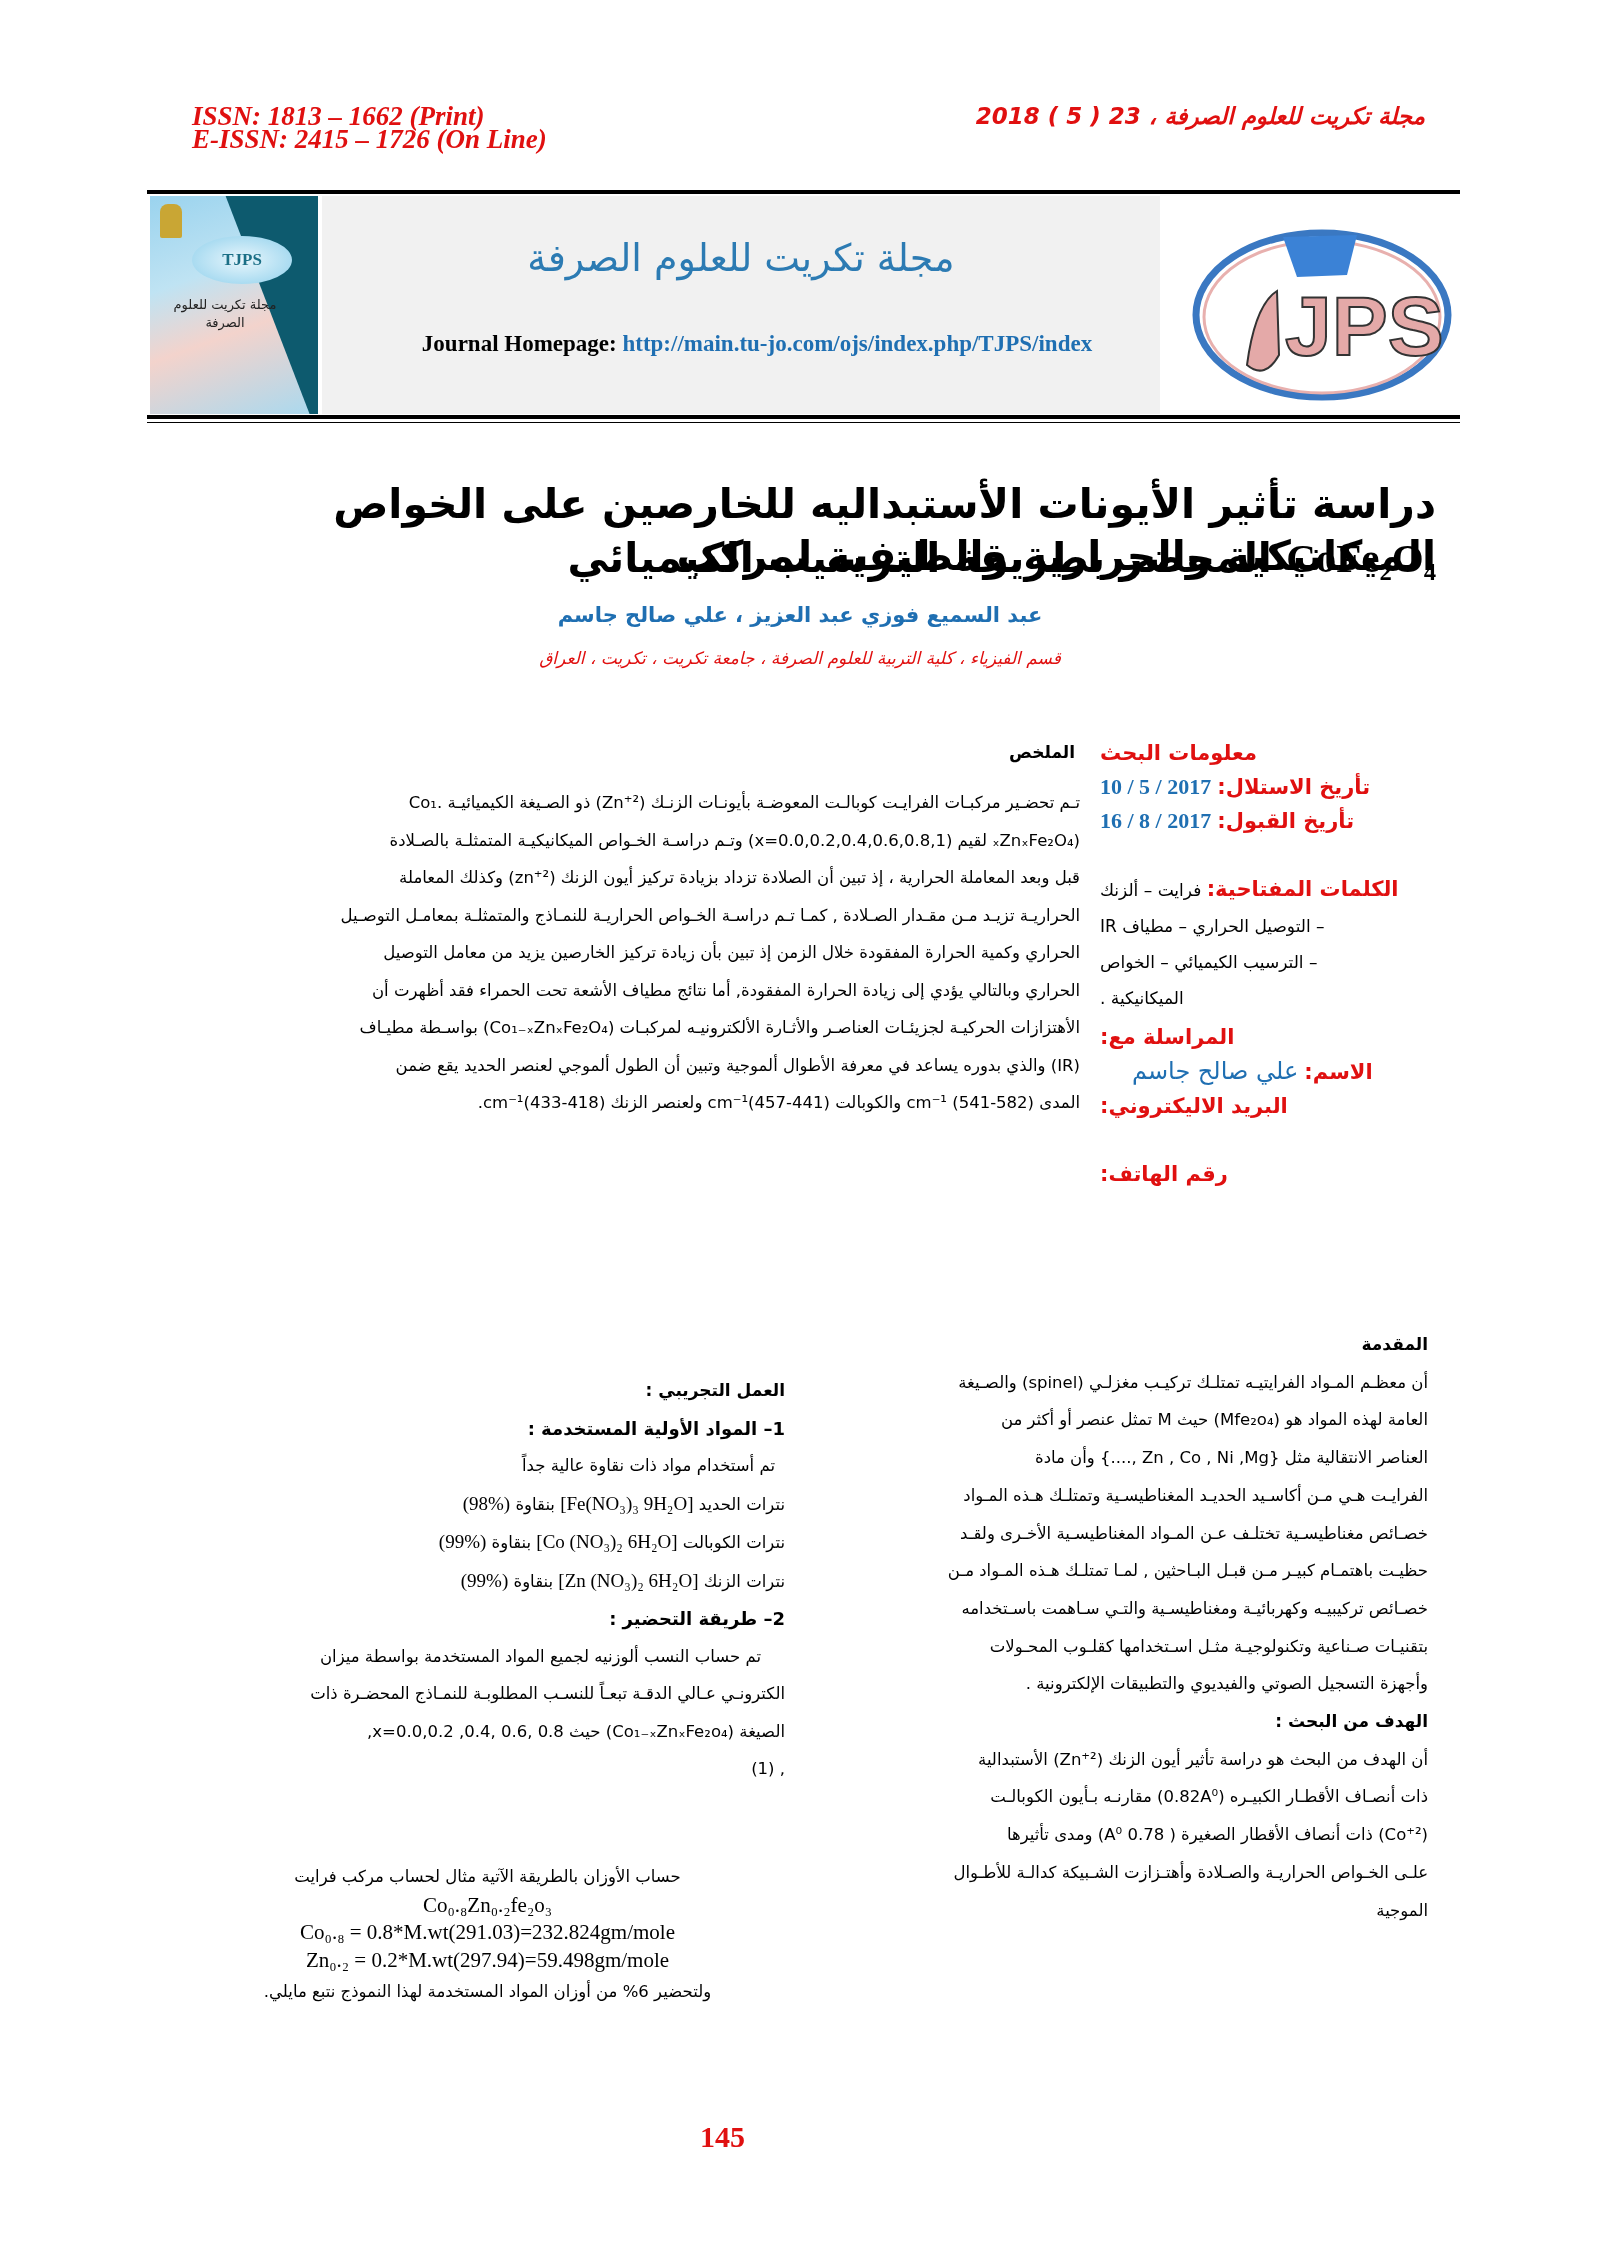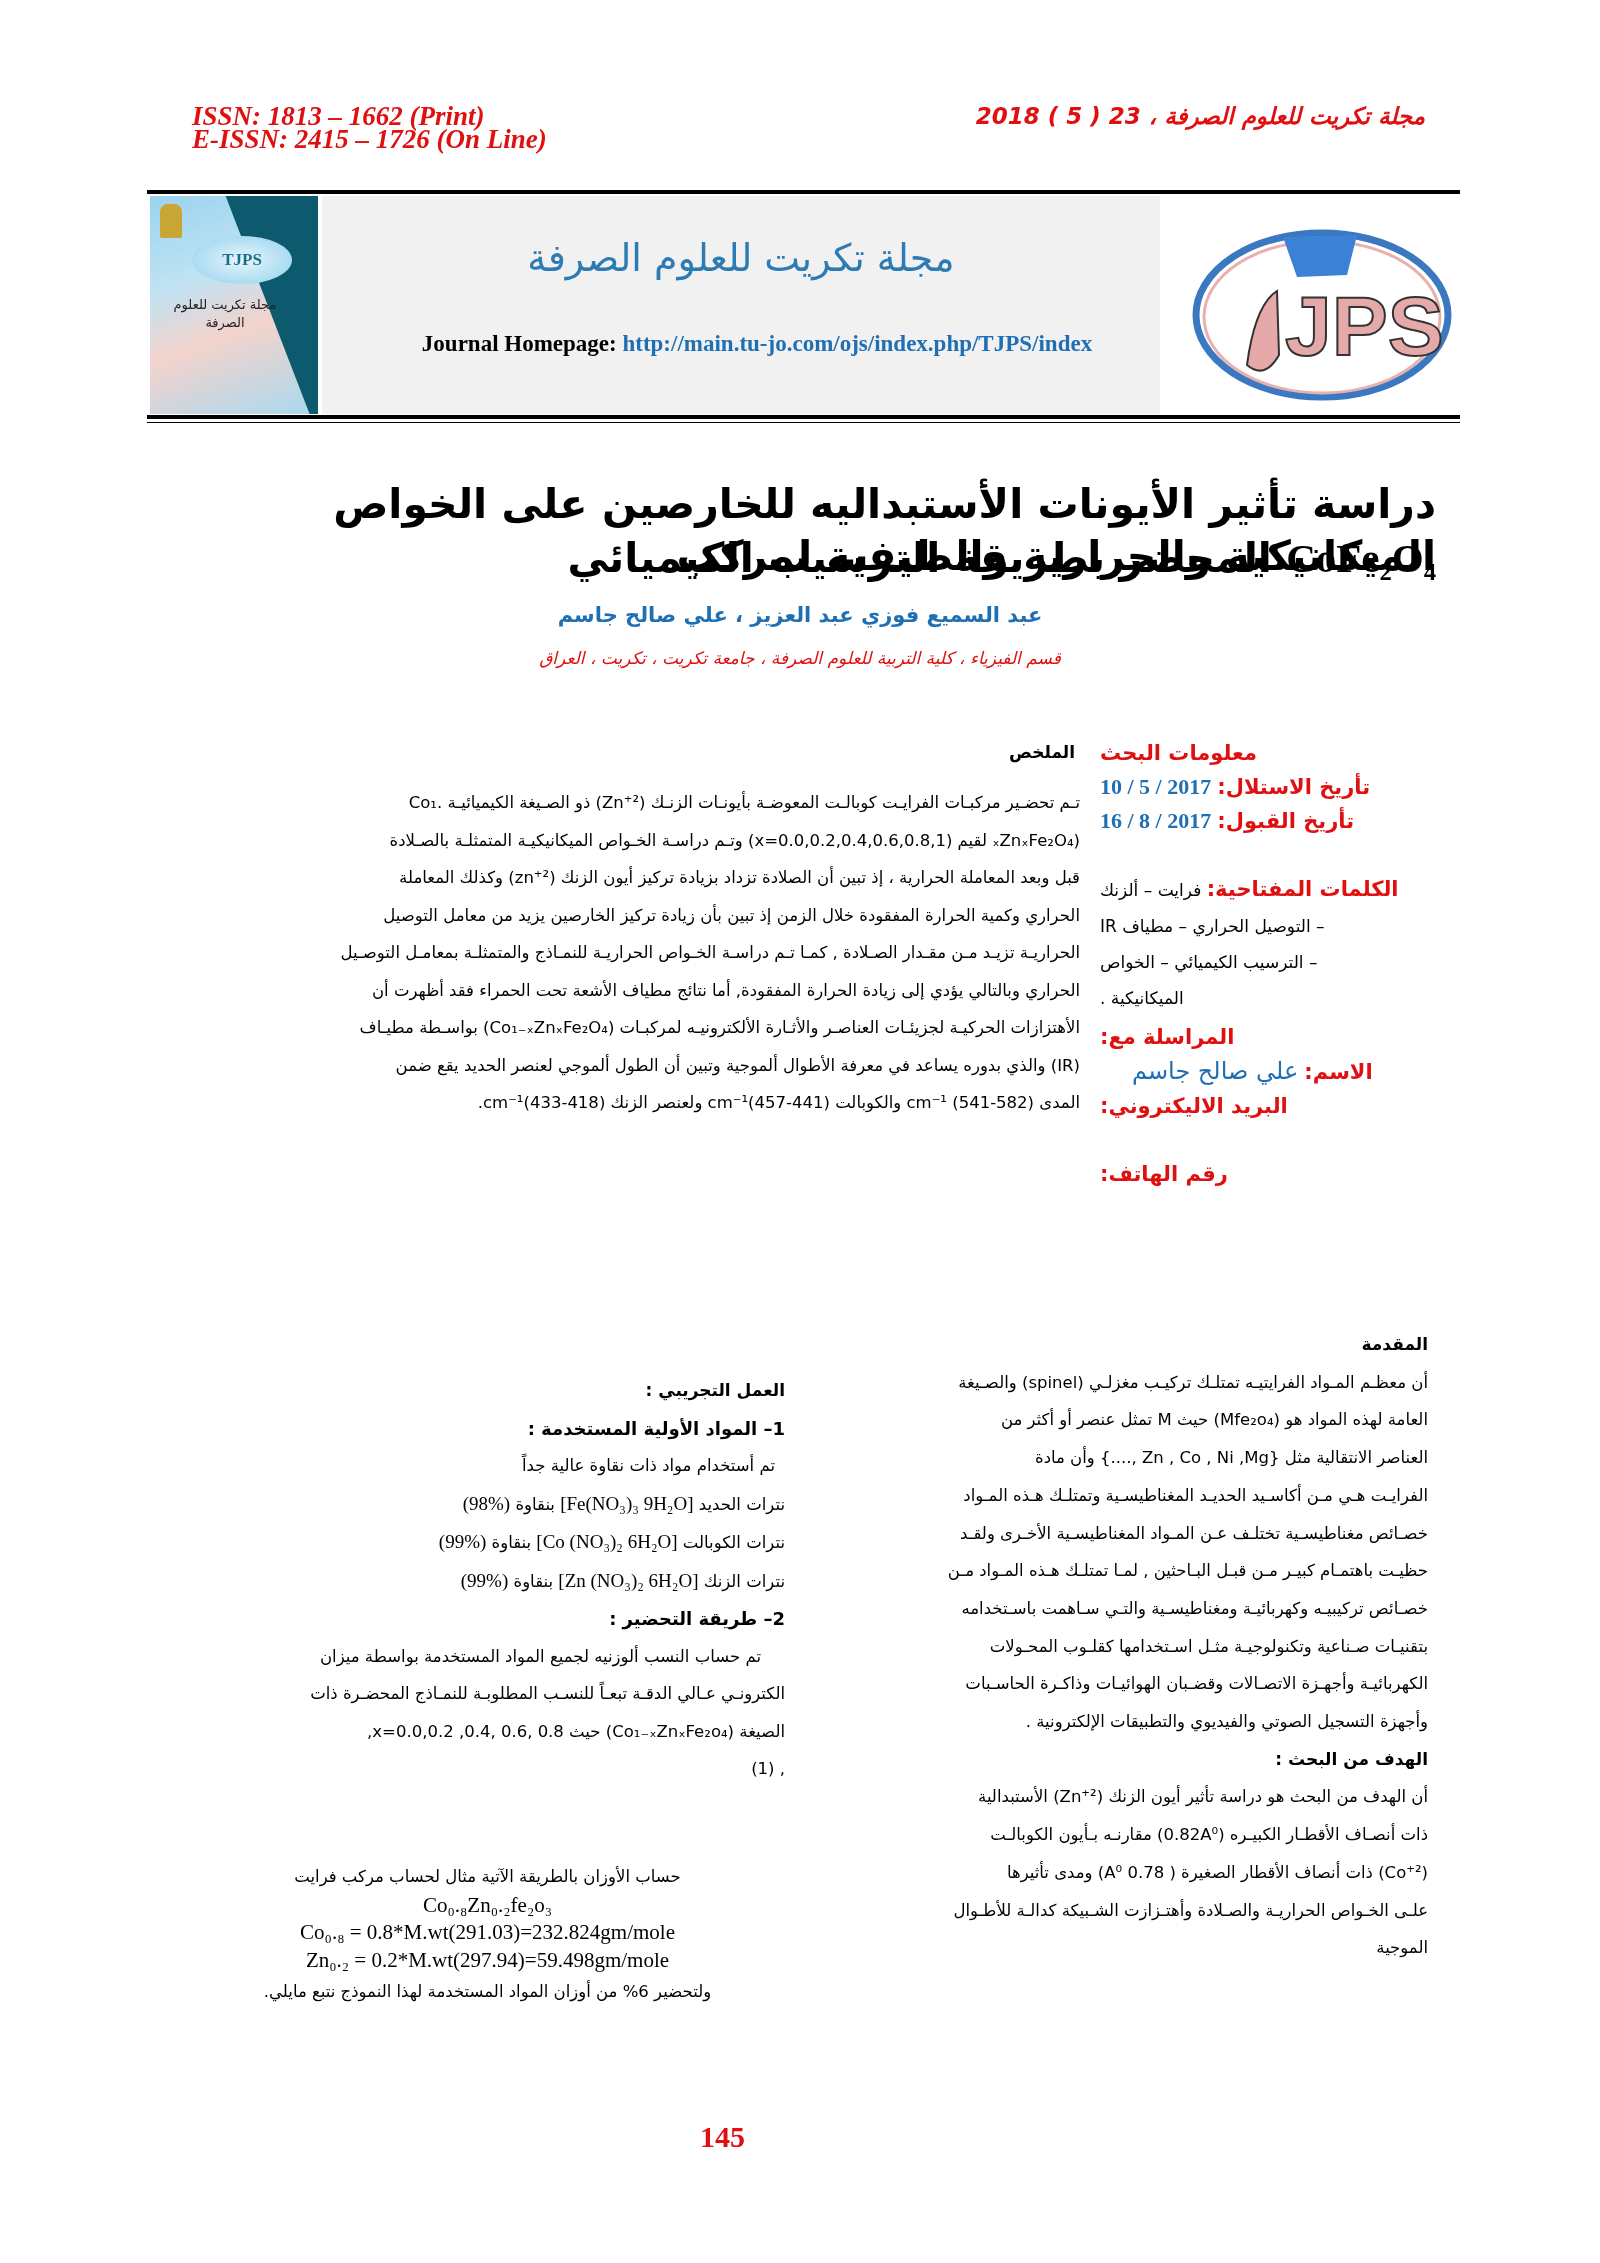--- a/index.html
+++ b/index.html
@@ -102,39 +102,38 @@
   <div class="h">البريد الاليكتروني:</div>
   <div style="height:34px;"></div>
   <div class="h">رقم الهاتف:</div>
 </div>
 
 <div class="abs-h">الملخص</div>
 <div class="para" style="left:212px; width:868px; top:784px; line-height:37.5px;">
   <span class="ln">تـم تحضـير مركبـات الفرايـت كوبالـت المعوضـة بأيونـات الزنـك (Zn⁺²) ذو الصـيغة الكيميائيـة .Co₁</span>
   <span class="ln">(ₓZnₓFe₂O₄ لقيم (x=0.0,0.2,0.4,0.6,0.8,1)  وتـم دراسـة الخـواص الميكانيكيـة المتمثلـة بالصـلادة</span>
   <span class="ln">قبل وبعد المعاملة الحرارية ، إذ تبين أن الصلادة تزداد بزيادة تركيز أيون الزنك (zn⁺²) وكذلك المعاملة</span>
+  <span class="ln">الحراريـة تزيـد مـن مقـدار الصـلادة , كمـا تـم دراسـة الخـواص الحراريـة للنمـاذج والمتمثلـة بمعامـل التوصـيل</span>
   <span class="ln">الحراري وكمية الحرارة المفقودة خلال الزمن إذ تبين بأن زيادة  تركيز الخارصين يزيد من معامل التوصيل</span>
-  <span class="ln">الحراريـة تزيـد مـن مقـدار الصـلادة , كمـا تـم دراسـة الخـواص الحراريـة للنمـاذج والمتمثلـة بمعامـل التوصـيل</span>
   <span class="ln">الحراري وبالتالي يؤدي إلى زيادة الحرارة المفقودة, أما نتائج مطياف الأشعة تحت الحمراء فقد أظهرت أن</span>
   <span class="ln">الأهتزازات الحركيـة لجزيئـات العناصـر والأثـارة الألكترونيـه لمركبـات (Co₁₋ₓZnₓFe₂O₄) بواسـطة مطيـاف</span>
   <span class="ln">(IR) والذي بدوره يساعد في معرفة الأطوال ألموجية وتبين أن الطول ألموجي لعنصر الحديد يقع ضمن</span>
   <span class="ln">المدى cm⁻¹ (541-582) والكوبالت (441-457)cm⁻¹ ولعنصر الزنك (418-433)cm⁻¹.</span>
 </div>
 
 <div class="para" style="left:833px; width:595px; top:1326px; line-height:37.7px;">
   <span class="ln sec-h">المقدمة</span>
   <span class="ln">أن معظـم المـواد الفرايتيـه تمتلـك تركيـب مغزلـي (spinel) والصـيغة</span>
   <span class="ln">العامة لهذه المواد هو (Mfe₂o₄) حيث M تمثل عنصر أو أكثر من</span>
   <span class="ln">العناصر الانتقالية مثل {Zn , Co , Ni ,Mg ,....} وأن مادة</span>
   <span class="ln">الفرايـت هـي مـن أكاسـيد الحديـد المغناطيسـية وتمتلـك هـذه المـواد</span>
   <span class="ln">خصـائص مغناطيسـية تختلـف عـن المـواد المغناطيسـية الأخـرى ولقـد</span>
   <span class="ln">حظيـت باهتمـام كبيـر مـن قبـل البـاحثين , لمـا تمتلـك هـذه المـواد مـن</span>
   <span class="ln">خصـائص تركيبيـه وكهربائيـة ومغناطيسـية والتـي سـاهمت باسـتخدامه</span>
   <span class="ln">بتقنيـات صـناعية وتكنولوجيـة مثـل اسـتخدامها كقلـوب المحـولات</span>
-  <span class="ln">الكهربائيـة وأجهـزة الاتصـالات وقضـبان الهوائيـات وذاكـرة الحاسـبات</span>
   <span class="ln">وأجهزة التسجيل الصوتي والفيديوي والتطبيقات الإلكترونية  .</span>
   <span class="ln sec-h">الهدف من البحث :</span>
   <span class="ln">أن الهدف من البحث هو دراسة تأثير أيون الزنك (Zn⁺²) الأستبدالية</span>
   <span class="ln">ذات أنصـاف الأقطـار الكبيـره (0.82A⁰) مقارنـه بـأيون الكوبالـت</span>
   <span class="ln">(Co⁺²) ذات أنصاف الأقطار الصغيرة ( 0.78  A⁰) ومدى تأثيرها</span>
   <span class="ln">علـى الخـواص الحراريـة والصـلادة وأهتـزازت الشـبيكة كدالـة للأطـوال</span>
   <span class="ln">الموجية</span>
 </div>
 
 <div class="para" style="left:190px; width:595px; top:1372px; line-height:37.5px;">

